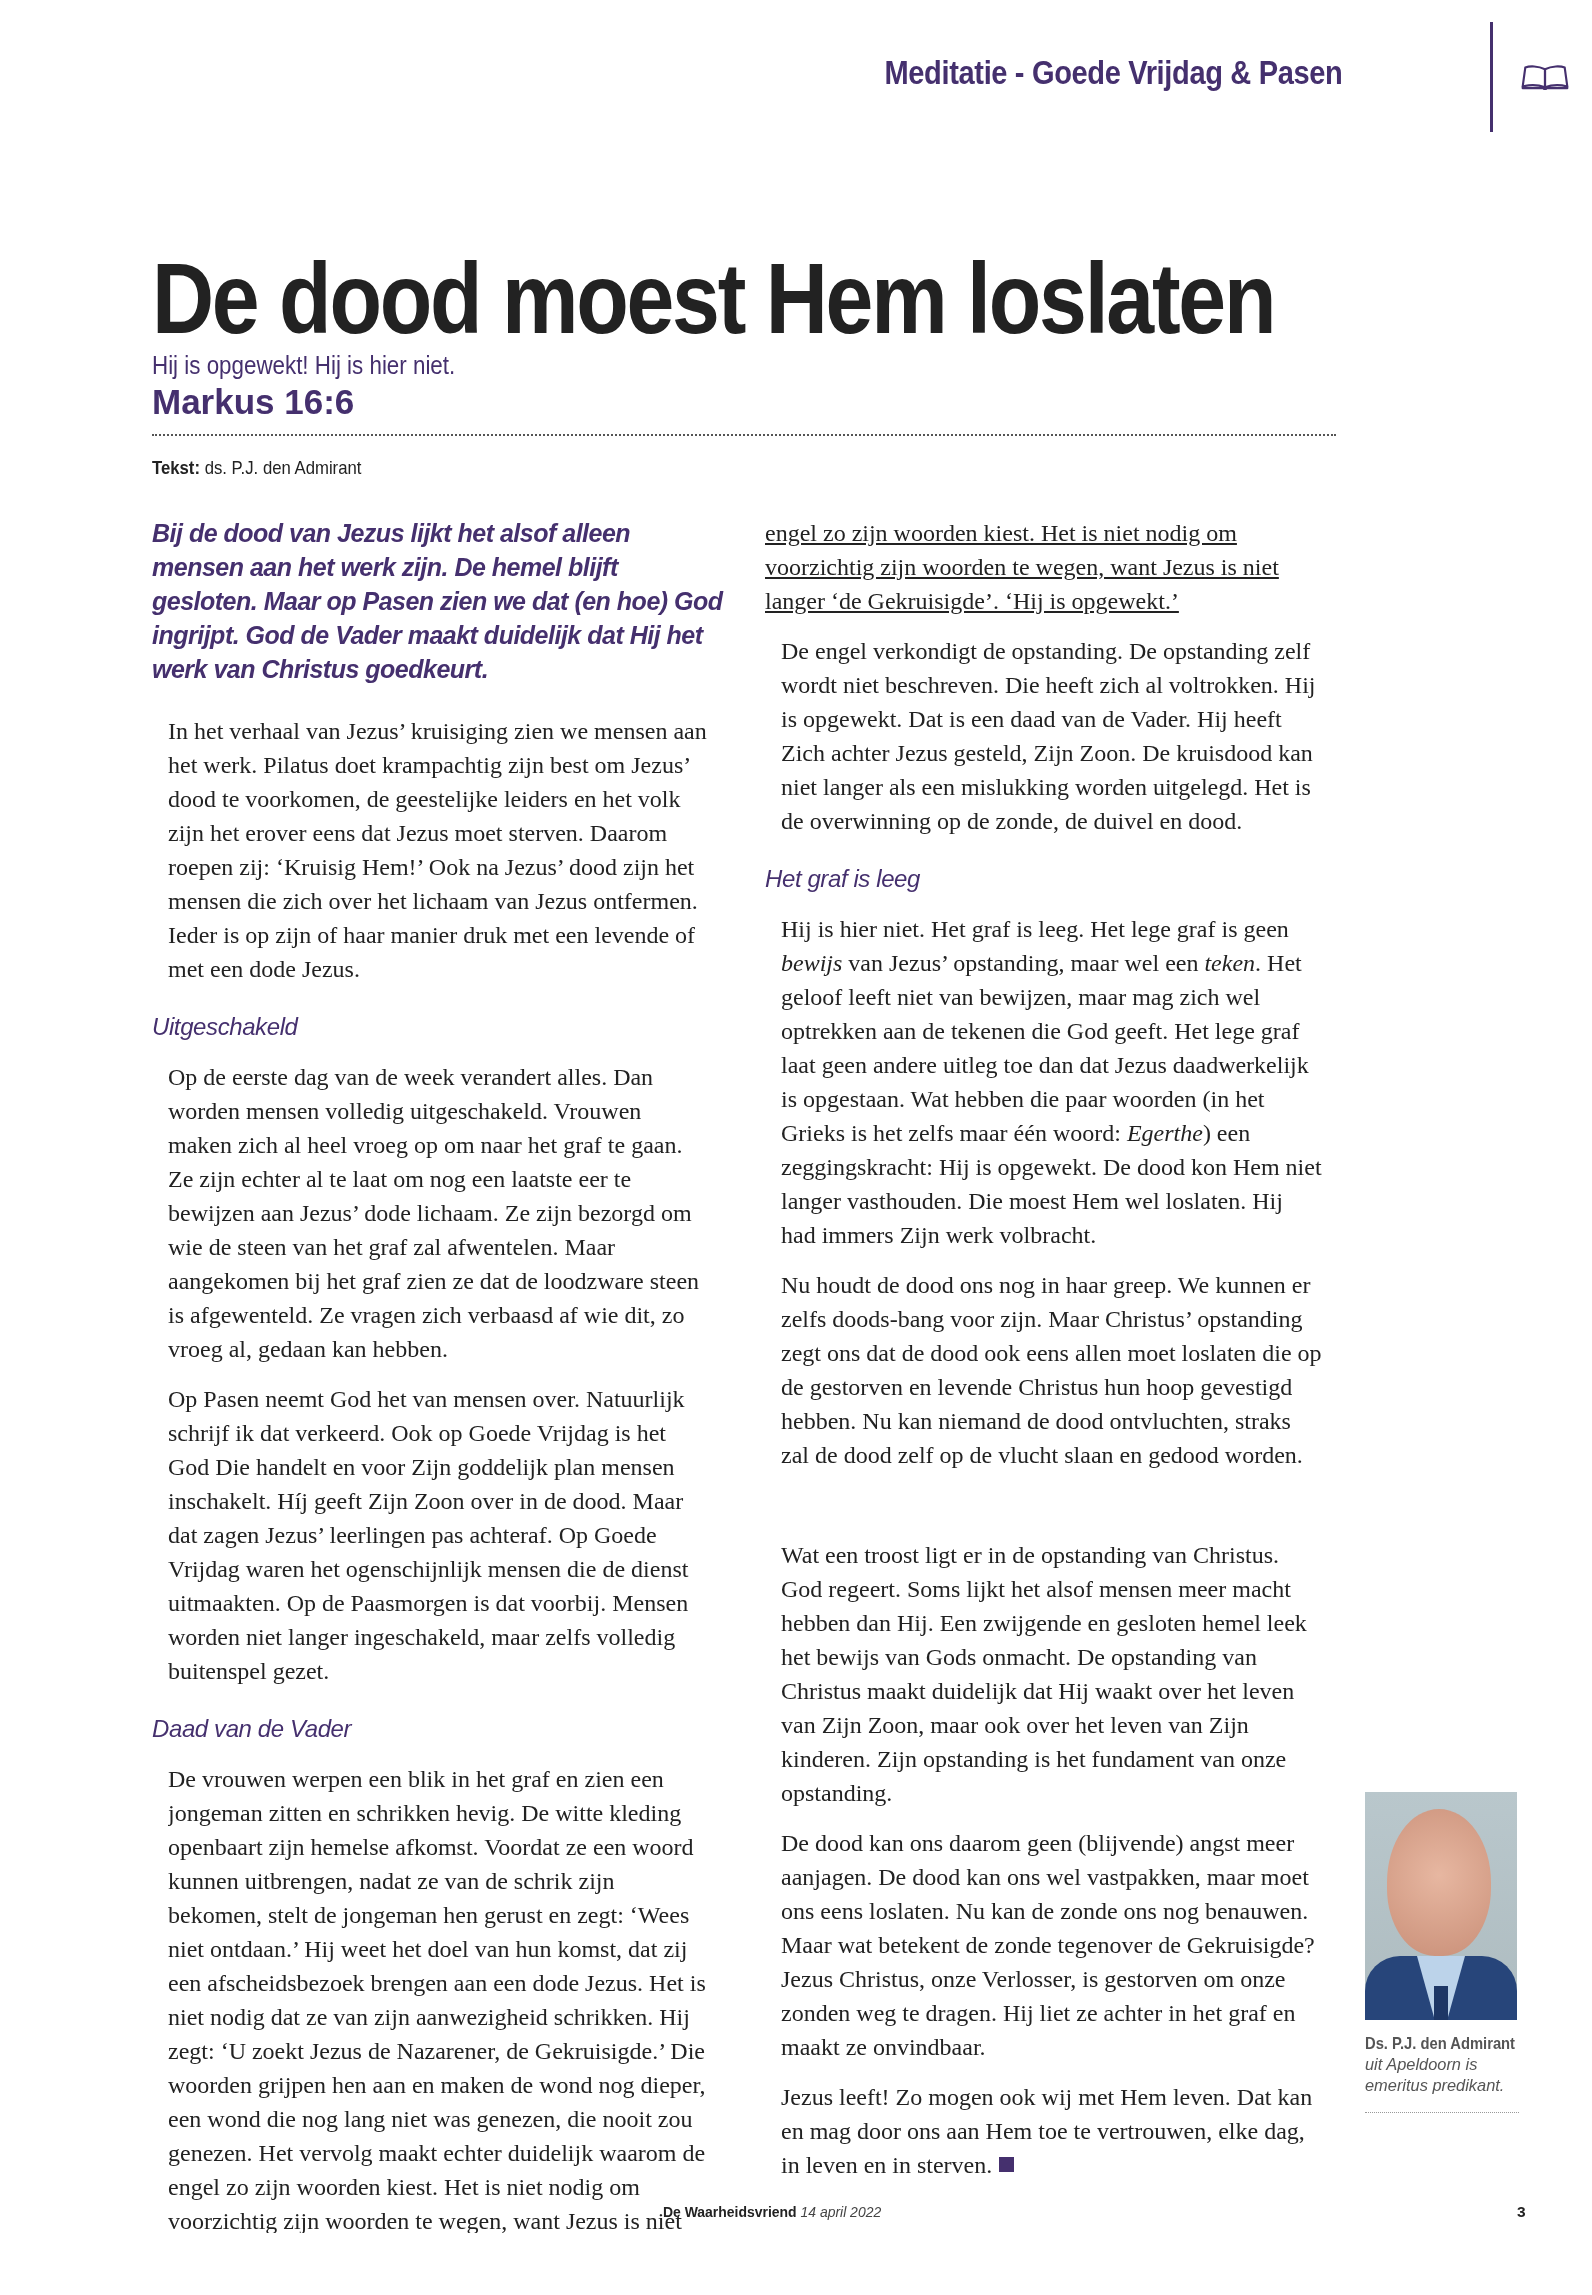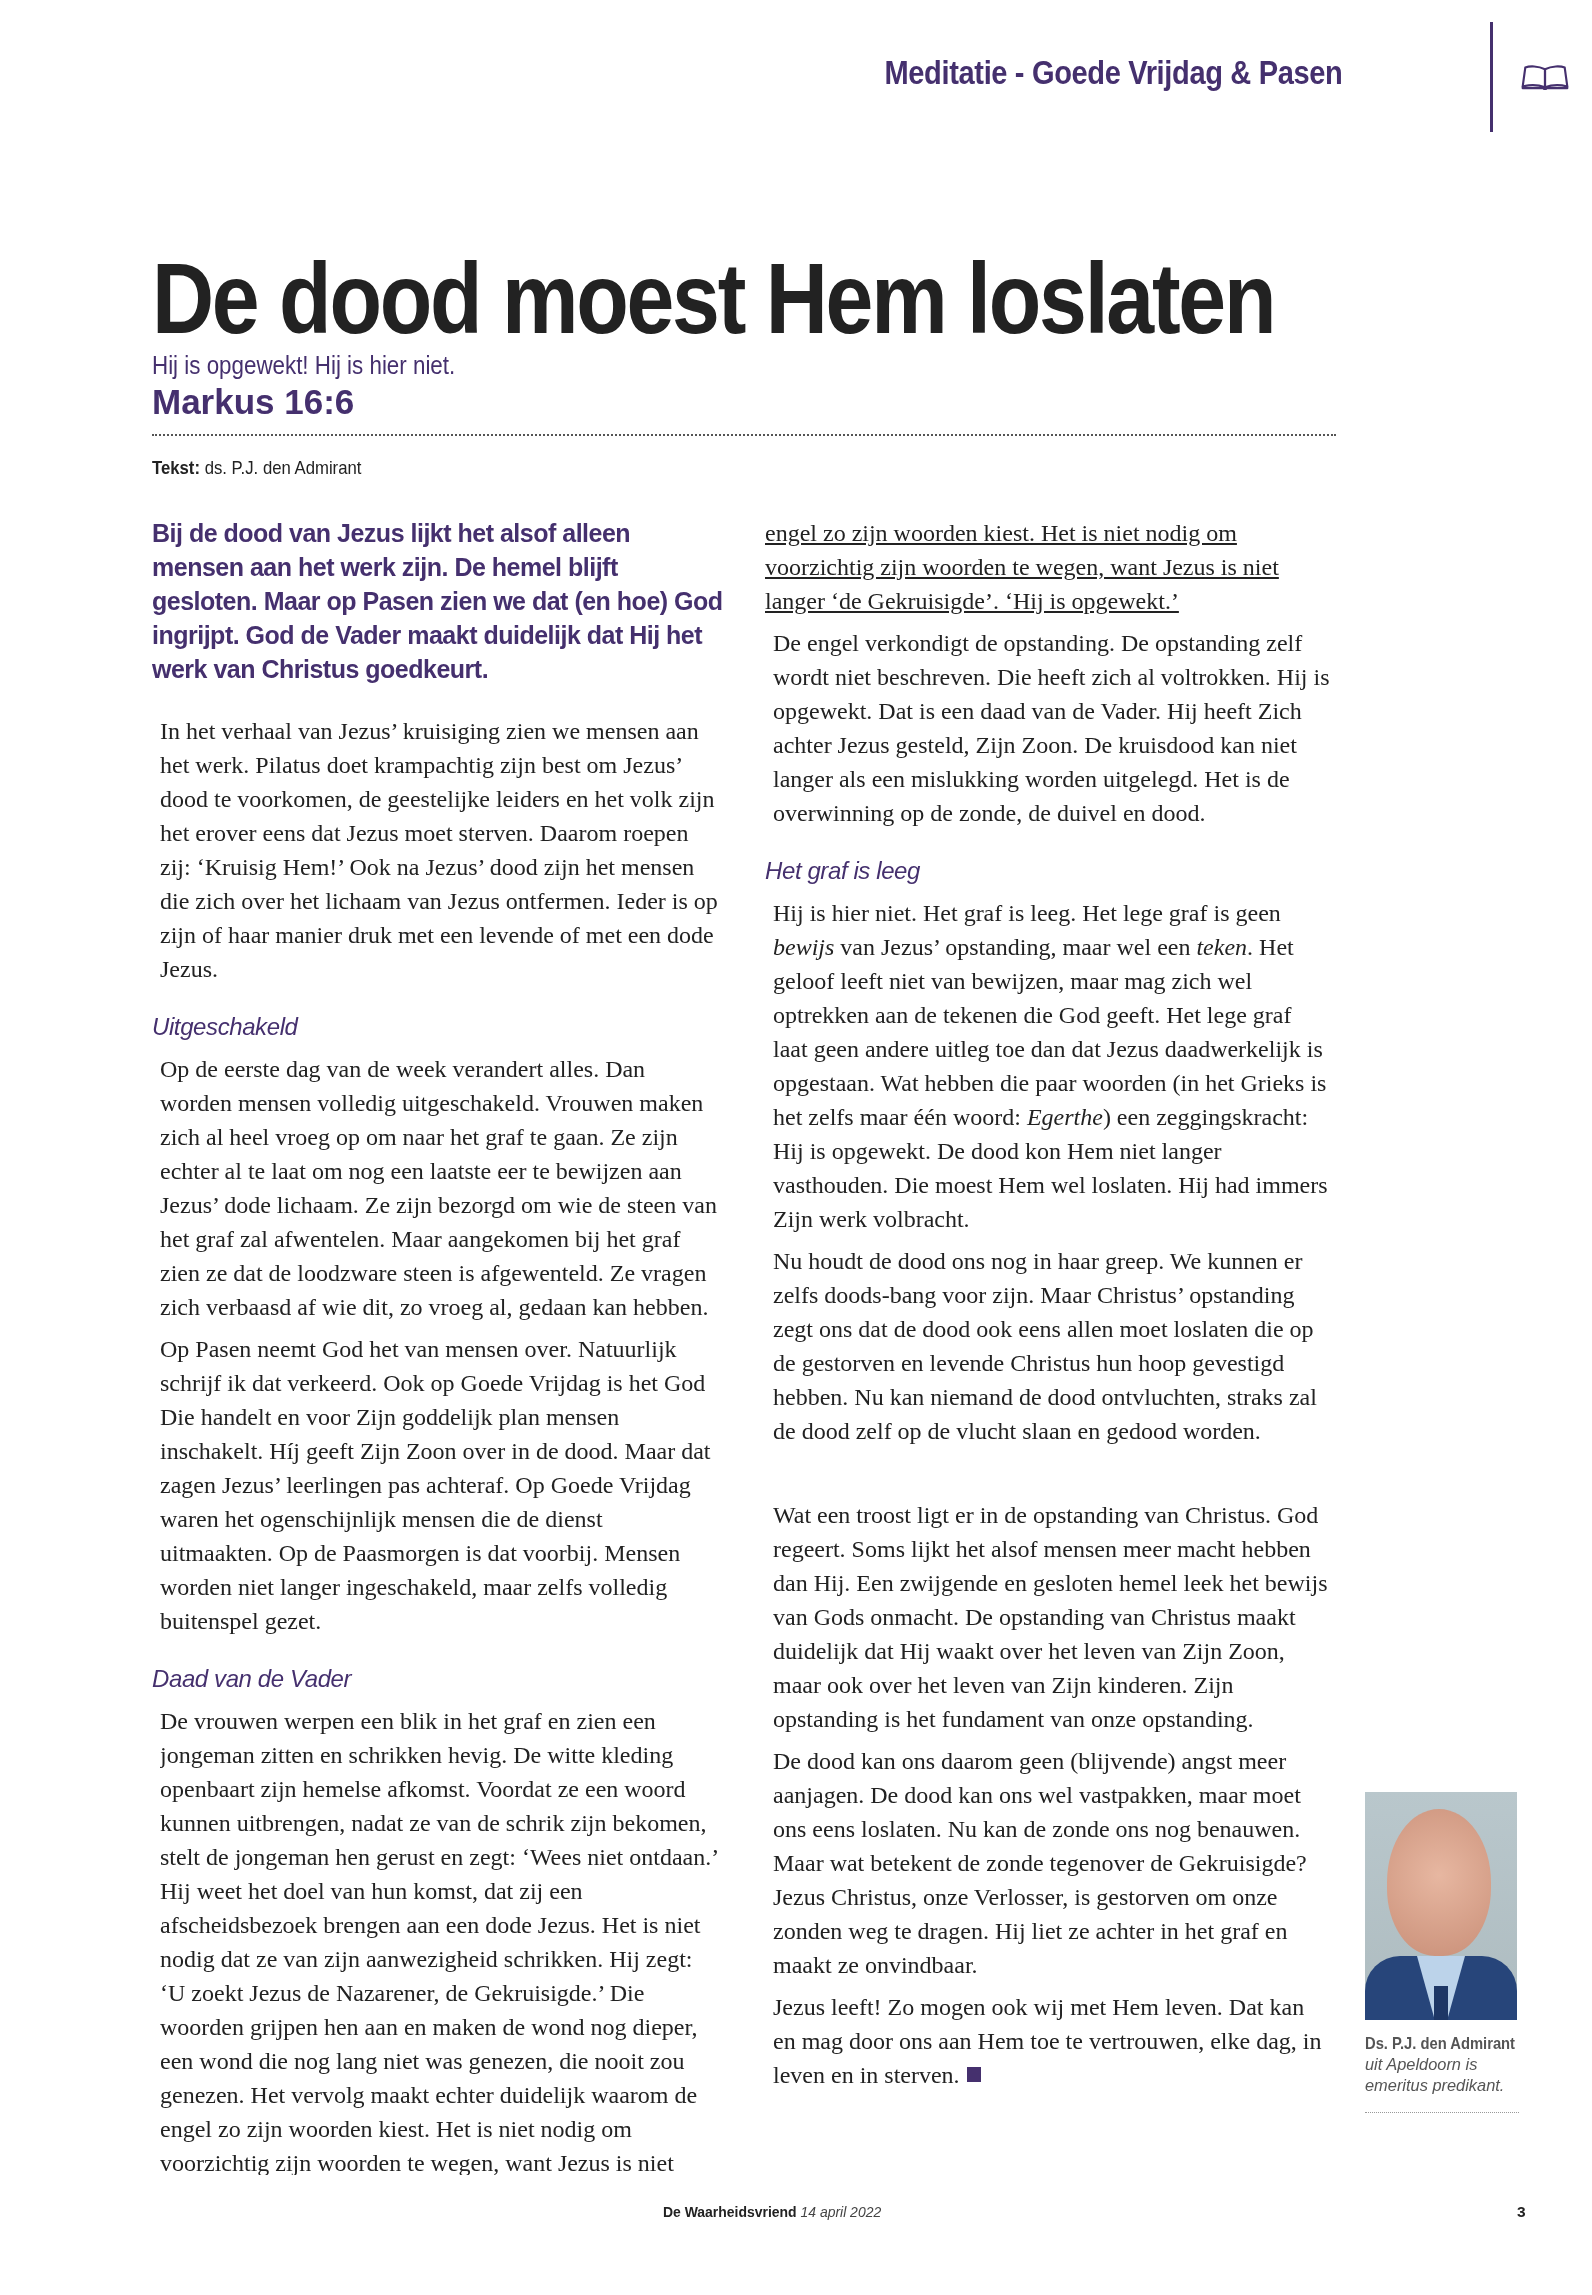--- a/index.html
+++ b/index.html
@@ -15,22 +15,22 @@
     .verse { position: absolute; left: 152px; top: 350px; font-family: "Liberation Sans", sans-serif; font-size: 26px; color: #45306e; transform: scaleX(0.86); transform-origin: left center; white-space: nowrap; }
     .verse-ref { position: absolute; left: 152px; top: 382px; font-family: "Liberation Sans", sans-serif; font-weight: bold; font-size: 35px; color: #45306e; white-space: nowrap; }
     .dotted { position: absolute; left: 152px; top: 434px; width: 1184px; border-top: 2.6px dotted #555; }
     .byline { position: absolute; left: 152px; top: 457px; font-family: "Liberation Sans", sans-serif; font-size: 19px; color: #222; transform: scaleX(0.88); transform-origin: left center; white-space: nowrap; }
     .byline b { font-weight: bold; }
 
     .col { position: absolute; top: 516px; width: 574px; }
     .col-left { left: 152px; }
     .col-right { left: 765px; }
 
-    .intro { font-family: "Liberation Sans", sans-serif; font-weight: bold; font-size: 25px; line-height: 34px; color: #45306e; margin: 0 0 28px 0; letter-spacing: -0.5px; }
-    .body-text { font-family: "Liberation Serif", serif; font-size: 24px; line-height: 34px; color: #222; margin: 8px; }
+    .intro { font-family: "Liberation Sans", sans-serif; font-weight: bold; font-size: 25px; line-height: 34px; color: #45306e; margin: 0 0 28px 0; letter-spacing: -0.5px; font-style: italic; }
+    .body-text { font-family: "Liberation Serif", serif; font-size: 24px; line-height: 34px; color: #222; margin: 16px; }
     .subhead { font-family: "Liberation Sans", sans-serif; font-style: italic; font-weight: normal; font-size: 24px; line-height: 34px; color: #45306e; margin: 24px 0 0 0; letter-spacing: -0.4px; }
     .gap { height: 34px; }
     .end-square { display: inline-block; width: 14.7px; height: 14.7px; background: #45306e; margin-left: 7px; vertical-align: 0.9px; }
 
     .portrait { position: absolute; left: 1365px; top: 1792px; width: 152px; height: 228px; background: linear-gradient(#b9c7cc, #aebcc0); overflow: hidden; }
     .portrait .face { position: absolute; left: 22.4px; top: 17.3px; width: 104px; height: 147px; border-radius: 50% 50% 46% 46%; background: radial-gradient(circle at 50% 45%, #e7b7a1, #c98f78); }
     .portrait .suit { position: absolute; left: 0; top: 164px; width: 152px; height: 69px; background: #27457a; border-radius: 35px 35px 0 0; }
     .portrait .shirt { position: absolute; left: 52px; top: 164px; width: 48px; height: 69px; background: #bcd3ea; clip-path: polygon(0 0, 100% 0, 60% 100%, 40% 100%); }
     .portrait .tie { position: absolute; left: 69px; top: 194px; width: 14px; height: 39px; background: #1e3766; }
 

